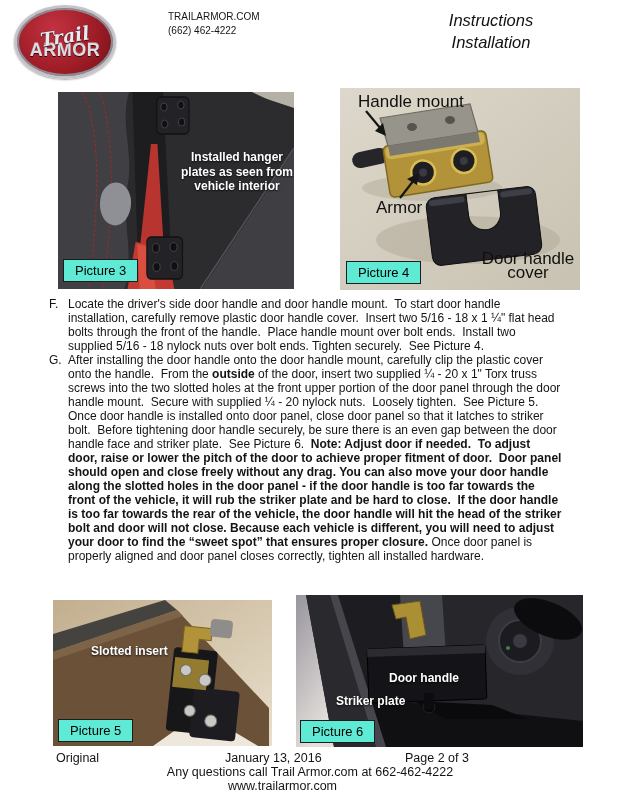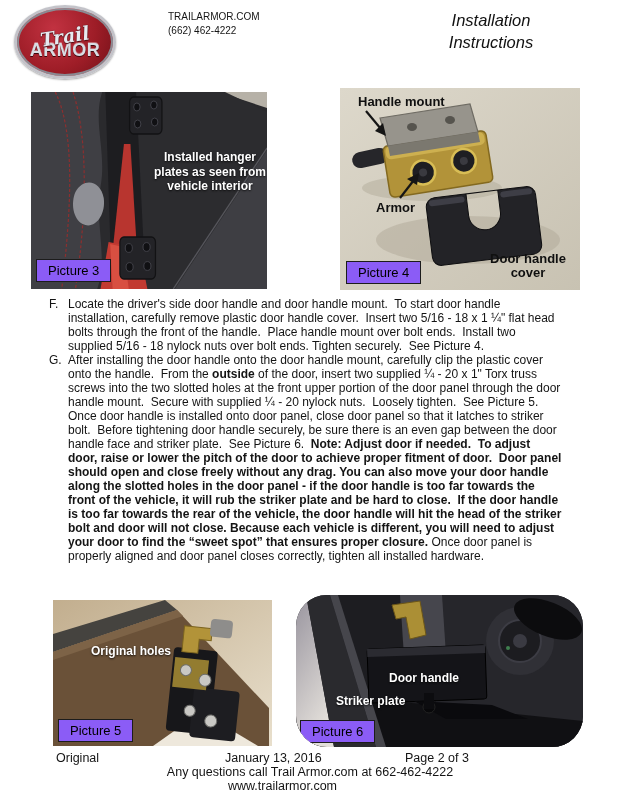--- a/index.html
+++ b/index.html
@@ -27,42 +27,42 @@
     text-shadow:0 1px 0 #3c070c, 0 -1px 0 rgba(255,255,255,.35);margin-top:-3px;
   }
   .company{position:absolute;left:168px;top:10px;font-size:10px;line-height:14px;color:#151515;}
   .doc-title{
     position:absolute;left:420px;top:9px;width:142px;text-align:center;
     font-style:italic;font-size:16.5px;line-height:22px;color:#111;
   }
   
   .photo{position:absolute;margin:0;overflow:hidden;}
   .photo svg{position:absolute;left:0;top:0;width:100%;height:100%;display:block;}
-  .pic3{left:31px;top:92px;width:236px;height:197px;}
+  .pic3{left:58px;top:92px;width:236px;height:197px;}
   .pic4{left:340px;top:88px;width:240px;height:202px;}
   .pic5{left:53px;top:600px;width:219px;height:146px;}
-  .pic6{left:296px;top:595px;width:287px;height:152px;border-radius:31px;}
+  .pic6{left:296px;top:595px;width:287px;height:152px;}
   .overlay-text{
     position:absolute;color:#fff;font-weight:bold;font-size:12px;line-height:14.5px;
     text-shadow:0 1px 2px rgba(0,0,0,.8);
   }
   .p3-annot{left:118px;top:58px;width:122px;text-align:center;}
   .p5-annot{left:38px;top:44px;}
   .p6-annot-handle{left:93px;top:76px;}
   .p6-annot-striker{left:40px;top:99px;}
   .dark-label{
-    position:absolute;color:#101010;font-weight:bold;font-size:13px;line-height:14px;
+    position:absolute;color:#101010;font-weight:normal;font-size:17px;line-height:14px;
     text-shadow:none;
     padding-left:8px;
   }
   .p4-mount{left:10px;top:7px;}
   .p4-bolts{left:28px;top:113px;}
   .p4-cover{left:128px;top:164px;width:112px;text-align:center;}
   .caption{
-    position:absolute;background:#8b5cf6;border:1.5px solid #1c1c1c;color:#000;
+    position:absolute;background:#5eead4;border:1.5px solid #1c1c1c;color:#000;
     font-size:13px;line-height:15px;padding:3px 11px;white-space:nowrap;
   }
   .c3{left:5px;bottom:7px;}
   .c4{left:6px;bottom:6px;}
   .c5{left:5px;bottom:4px;}
   .c6{left:4px;bottom:4px;}
   
   .body-text{position:absolute;left:0;top:297px;width:620px;font-size:12px;line-height:14px;color:#141414;}
   .item{position:relative;padding-left:68px;width:565px;}
   .item-label{position:absolute;left:49px;top:0;}
@@ -87,22 +87,22 @@
       <div class="logo-armor">ARMOR</div>
     </div>
   </div>
 
   <div class="company">
     <div>TRAILARMOR.COM</div>
     <div>(662) 462-4222</div>
   </div>
 
   <div class="doc-title">
+    <div>Instructions</div>
     <div>Installation</div>
-    <div>Instructions</div>
   </div>
 
   <figure class="photo pic3">
     <svg viewBox="0 0 292 197" preserveAspectRatio="none">
       <rect width="292" height="197" fill="#2a2a2d"></rect>
       <polygon points="232,0 292,0 292,16" fill="#b6b1a7"></polygon>
       <polygon points="120,0 240,0 292,20 292,197 130,197" fill="#2c2c2f"></polygon>
       <polygon points="292,58 292,197 178,197" fill="#3e3e43"></polygon>
       <line x1="292" y1="56" x2="176" y2="197" stroke="#55555b" stroke-width="1.5"></line>
       <polygon points="92,0 130,0 142,197 100,197" fill="#1d1d20"></polygon>
@@ -208,21 +208,21 @@
         <rect x="142" y="88" width="46" height="50" rx="4" fill="#1d1d21"></rect>
         <path d="M126,28 h28 v12 h-12 v14 h-16 z" fill="#b29339" stroke="#7c641f"></path>
         <rect x="152" y="18" width="22" height="18" rx="4" fill="#8e8d8b"></rect>
         <rect x="120" y="60" width="34" height="30" fill="#a98e35" opacity="0.85"></rect>
         <circle cx="132" cy="72" r="5.5" fill="#c9c8c4" stroke="#6d6d6a"></circle>
         <circle cx="152" cy="80" r="6" fill="#c9c8c4" stroke="#6d6d6a"></circle>
         <circle cx="140" cy="112" r="5.5" fill="#c9c8c4" stroke="#6d6d6a"></circle>
         <circle cx="162" cy="120" r="6" fill="#c9c8c4" stroke="#6d6d6a"></circle>
       </g>
     </svg>
-    <div class="overlay-text p5-annot">Original holes</div>
+    <div class="overlay-text p5-annot">Slotted insert</div>
     <div class="caption c5">Picture 5</div>
   </figure>
 
   <figure class="photo pic6">
     <svg viewBox="0 0 287 152" preserveAspectRatio="none">
       <defs>
         <linearGradient id="bg6" x1="0" y1="0" x2="0.4" y2="1">
           <stop offset="0" stop-color="#98949e"></stop>
             <stop offset="1" stop-color="#e3dfda"></stop>
         </linearGradient>

